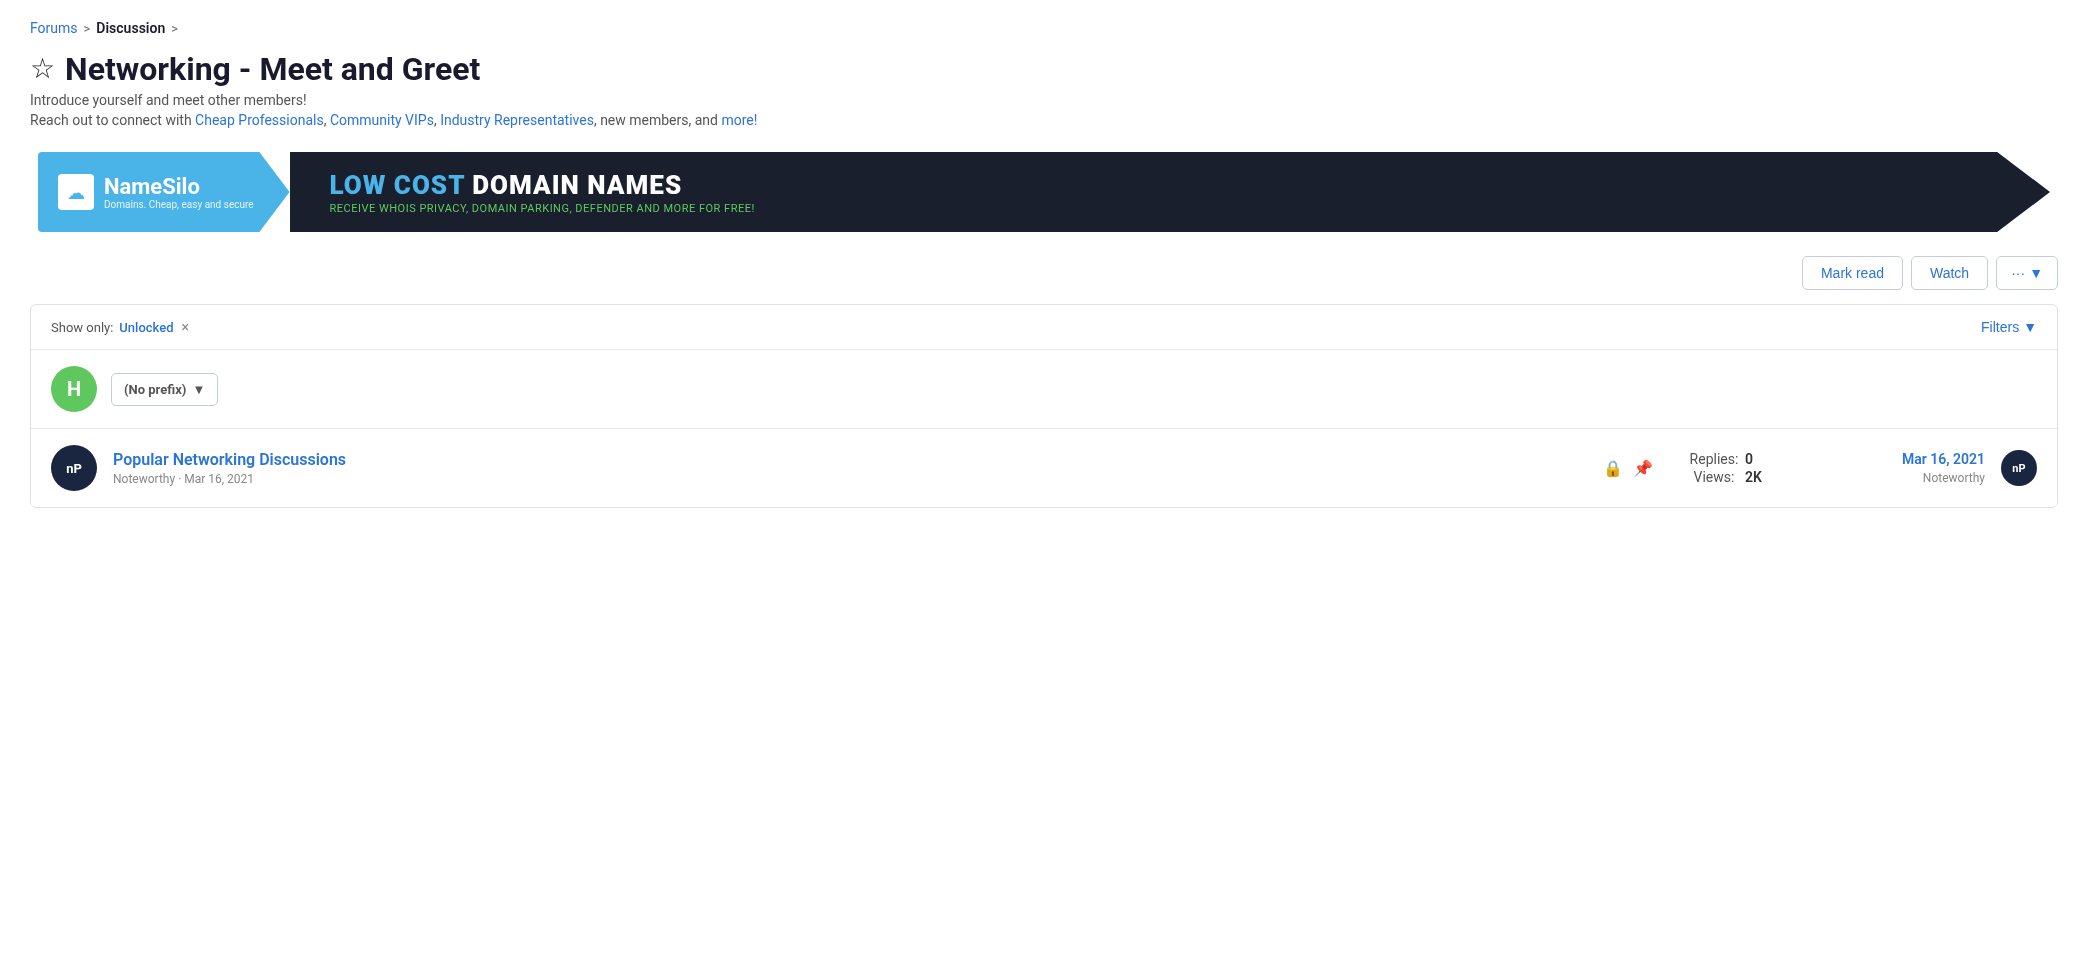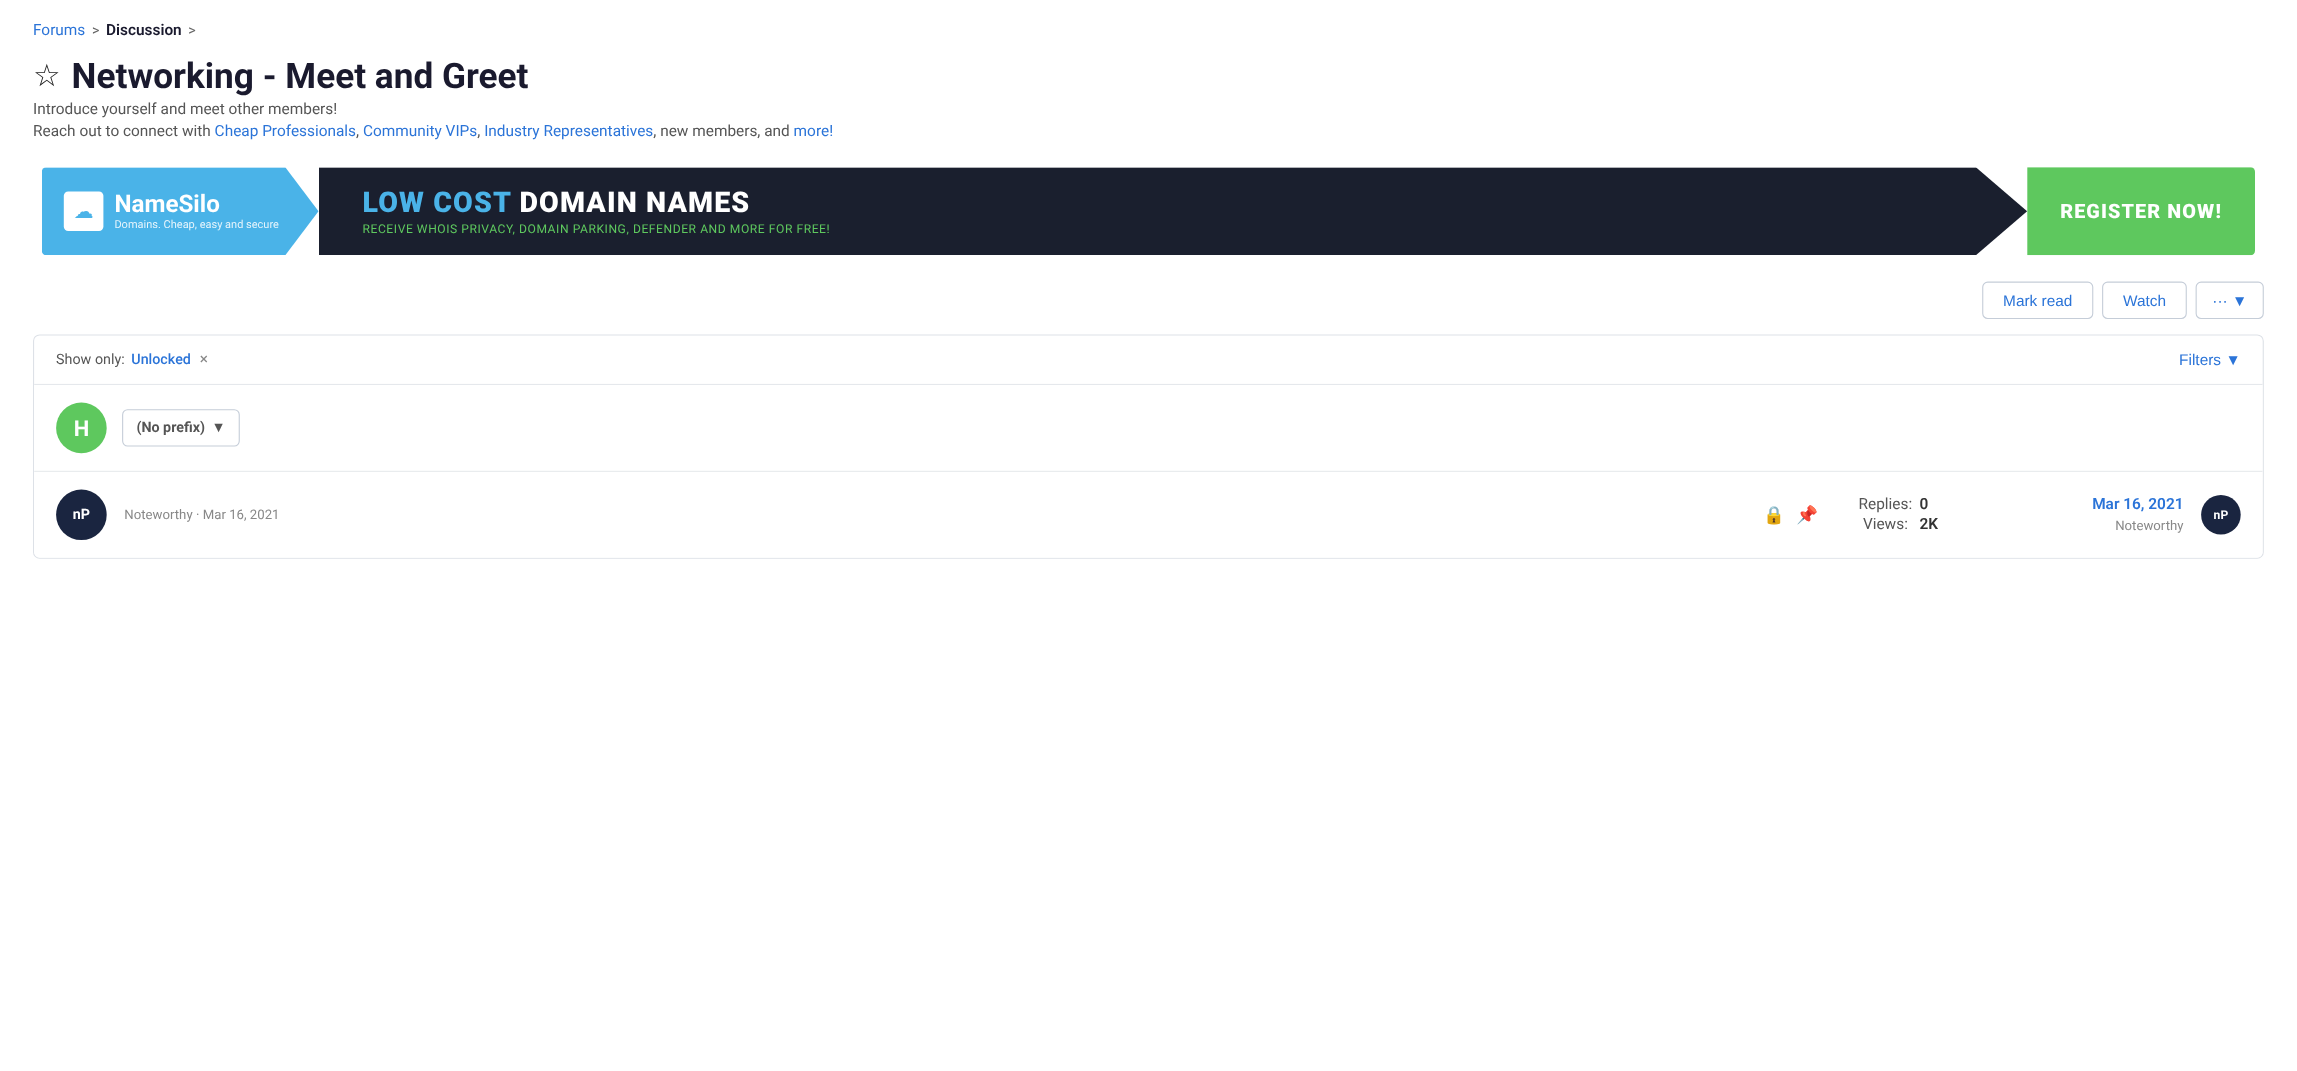--- a/index.html
+++ b/index.html
@@ -472,23 +472,20 @@
         </div>
       </div>
       <div class="banner-middle">
         <div class="banner-headline">
           <span>LOW COST </span><span style="color:#fff;">DOMAIN NAMES</span>
         </div>
         <div class="banner-subline">
           <span>RECEIVE </span><span>WHOIS PRIVACY, DOMAIN PARKING, DEFENDER AND MORE </span><span>FOR FREE!</span>
         </div>
       </div>
-      <div class="banner-right">
-        <span class="banner-cta">REGISTER NOW!</span>
-      </div>
     </div>
   </div>
 
   <div class="action-bar">
     <button class="action-btn">Mark read</button>
     <button class="action-btn">Watch</button>
     <button class="action-btn-more">
       <span>···</span>
       <span>▼</span>
     </button>
@@ -513,20 +510,21 @@
       <div class="avatar-h">H</div>
       <div class="prefix-selector">
         <span>(No prefix)</span>
         <span>▼</span>
       </div>
     </div>
 
     <div class="thread-item">
       <div class="avatar-np">nP</div>
       <div class="thread-info">
+        <a href="#" class="thread-title-link">Popular Networking Discussions</a>
         <div class="thread-meta">
           <span>Noteworthy</span>
           <span> · </span>
           <span>Mar 16, 2021</span>
         </div>
       </div>
       <div class="thread-icons">
         <span>🔒</span>
         <span>📌</span>
       </div>

